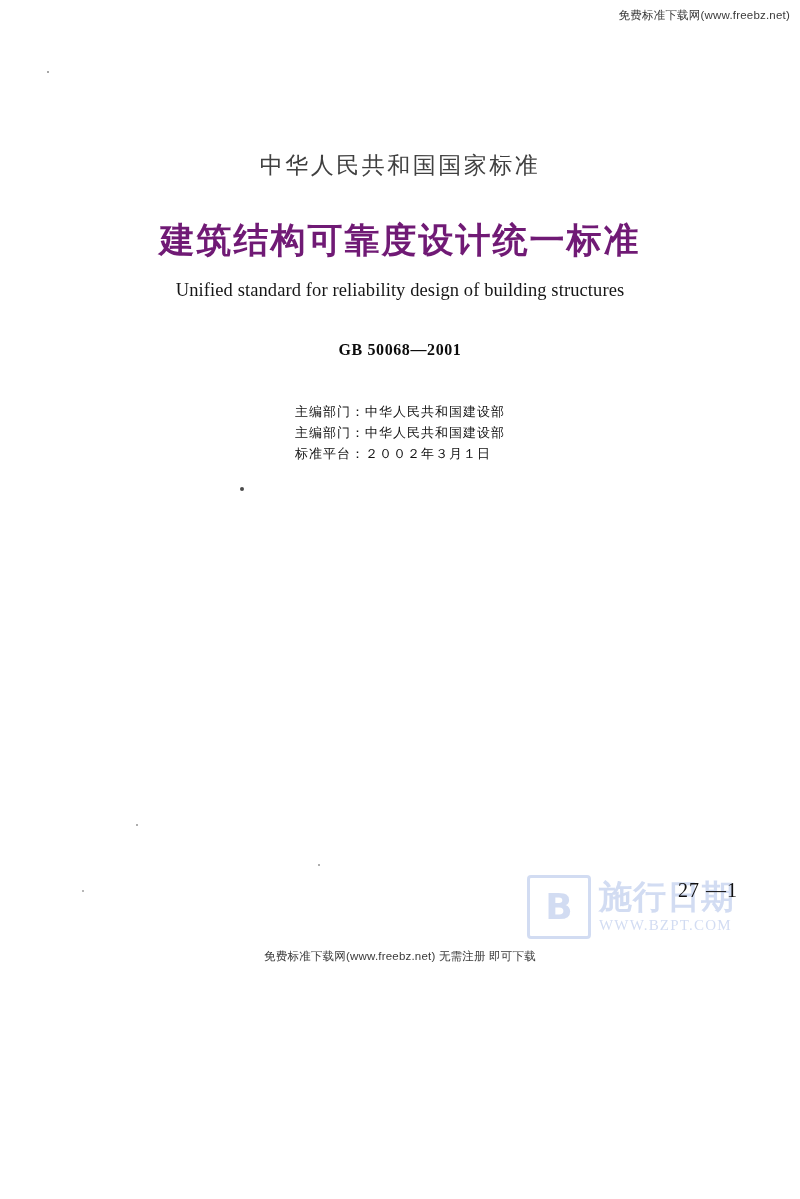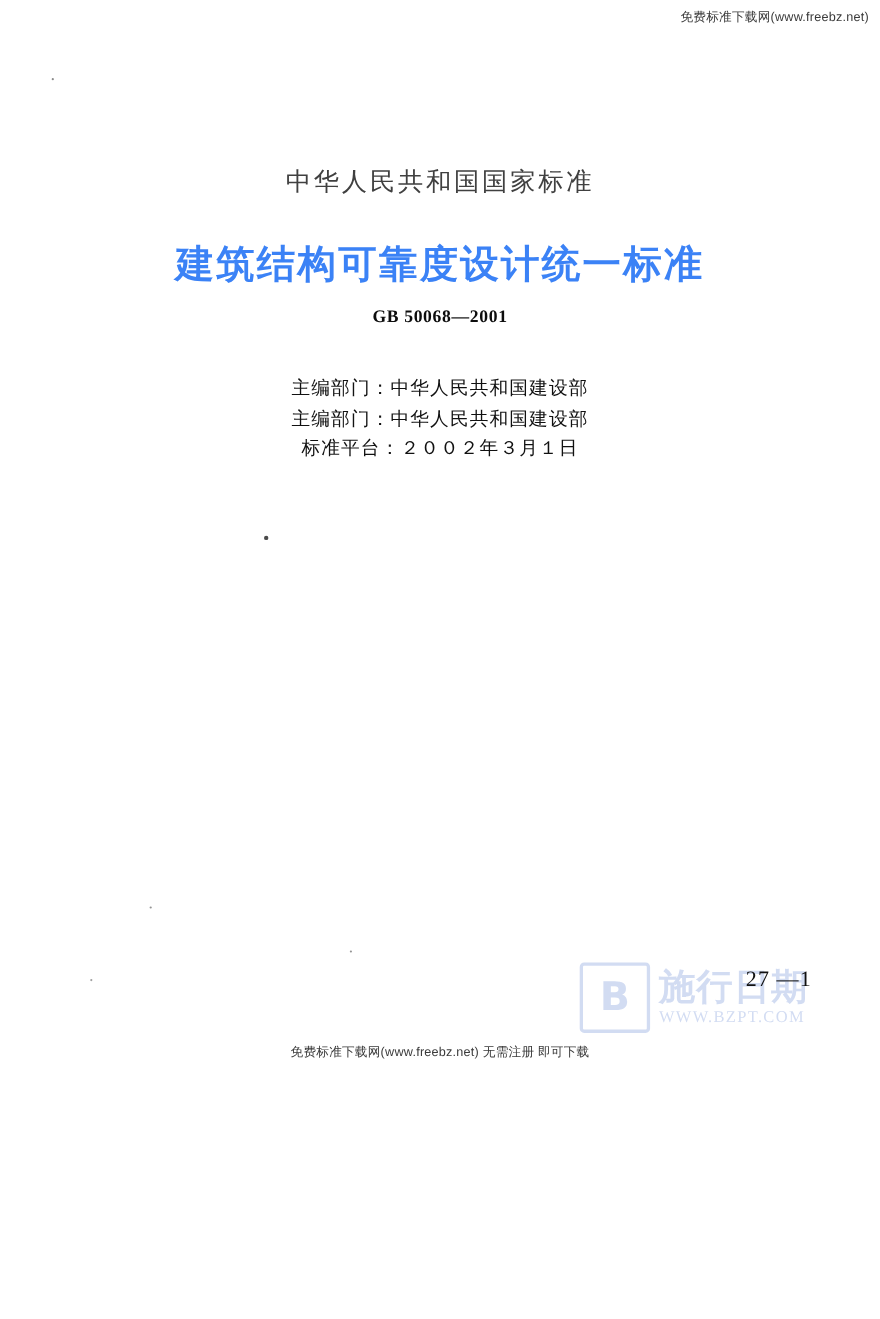--- a/index.html
+++ b/index.html
@@ -58,21 +58,21 @@
     letter-spacing: 2.5px;
     color: #404040;
     margin-bottom: 36px;
     font-family: "DejaVu Serif", serif;
     font-weight: 500;
   }
   .std-title {
     font-size: 35px;
     font-weight: 700;
     letter-spacing: 2px;
-    color: #3b82f6;
+    color: #701a75;
     margin-bottom: 16px;
     font-family: "DejaVu Serif", serif;
   }
   .std-title-en {
     font-size: 18.5px;
     color: #161616;
     letter-spacing: 0.1px;
     margin-bottom: 40px;
     font-family: "Liberation Serif", serif;
   }
@@ -80,22 +80,22 @@
     font-size: 16px;
     font-weight: 700;
     letter-spacing: 0.6px;
     color: #0d0d0d;
     font-family: "Liberation Serif", serif;
     margin-bottom: 42px;
   }
 
   .meta {
     display: inline-block;
-    text-align: center;
-    font-size: 17px;
+    text-align: left;
+    font-size: 13px;
     line-height: 1.62;
     letter-spacing: 1px;
     color: #111111;
     font-family: "DejaVu Serif", serif;
   }
   .meta-line {
     white-space: nowrap;
   }
 
   
@@ -179,20 +179,21 @@
   <div class="speck s3"></div>
   <div class="speck s4"></div>
   <div class="speck s5"></div>
   <div class="speck s6"></div>
 
   <div class="cover">
     <div class="std-authority">中华人民共和国国家标准</div>
 
     <div class="std-title">建筑结构可靠度设计统一标准</div>
 
+    <div class="std-title-en">Unified standard for reliability design of building structures</div>
 
     <div class="std-code">GB 50068—2001</div>
 
     <div class="meta">
       <div class="meta-line">主编部门：中华人民共和国建设部</div>
       <div class="meta-line">主编部门：中华人民共和国建设部</div>
       <div class="meta-line">标准平台：２００２年３月１日</div>
     </div>
   </div>
 

